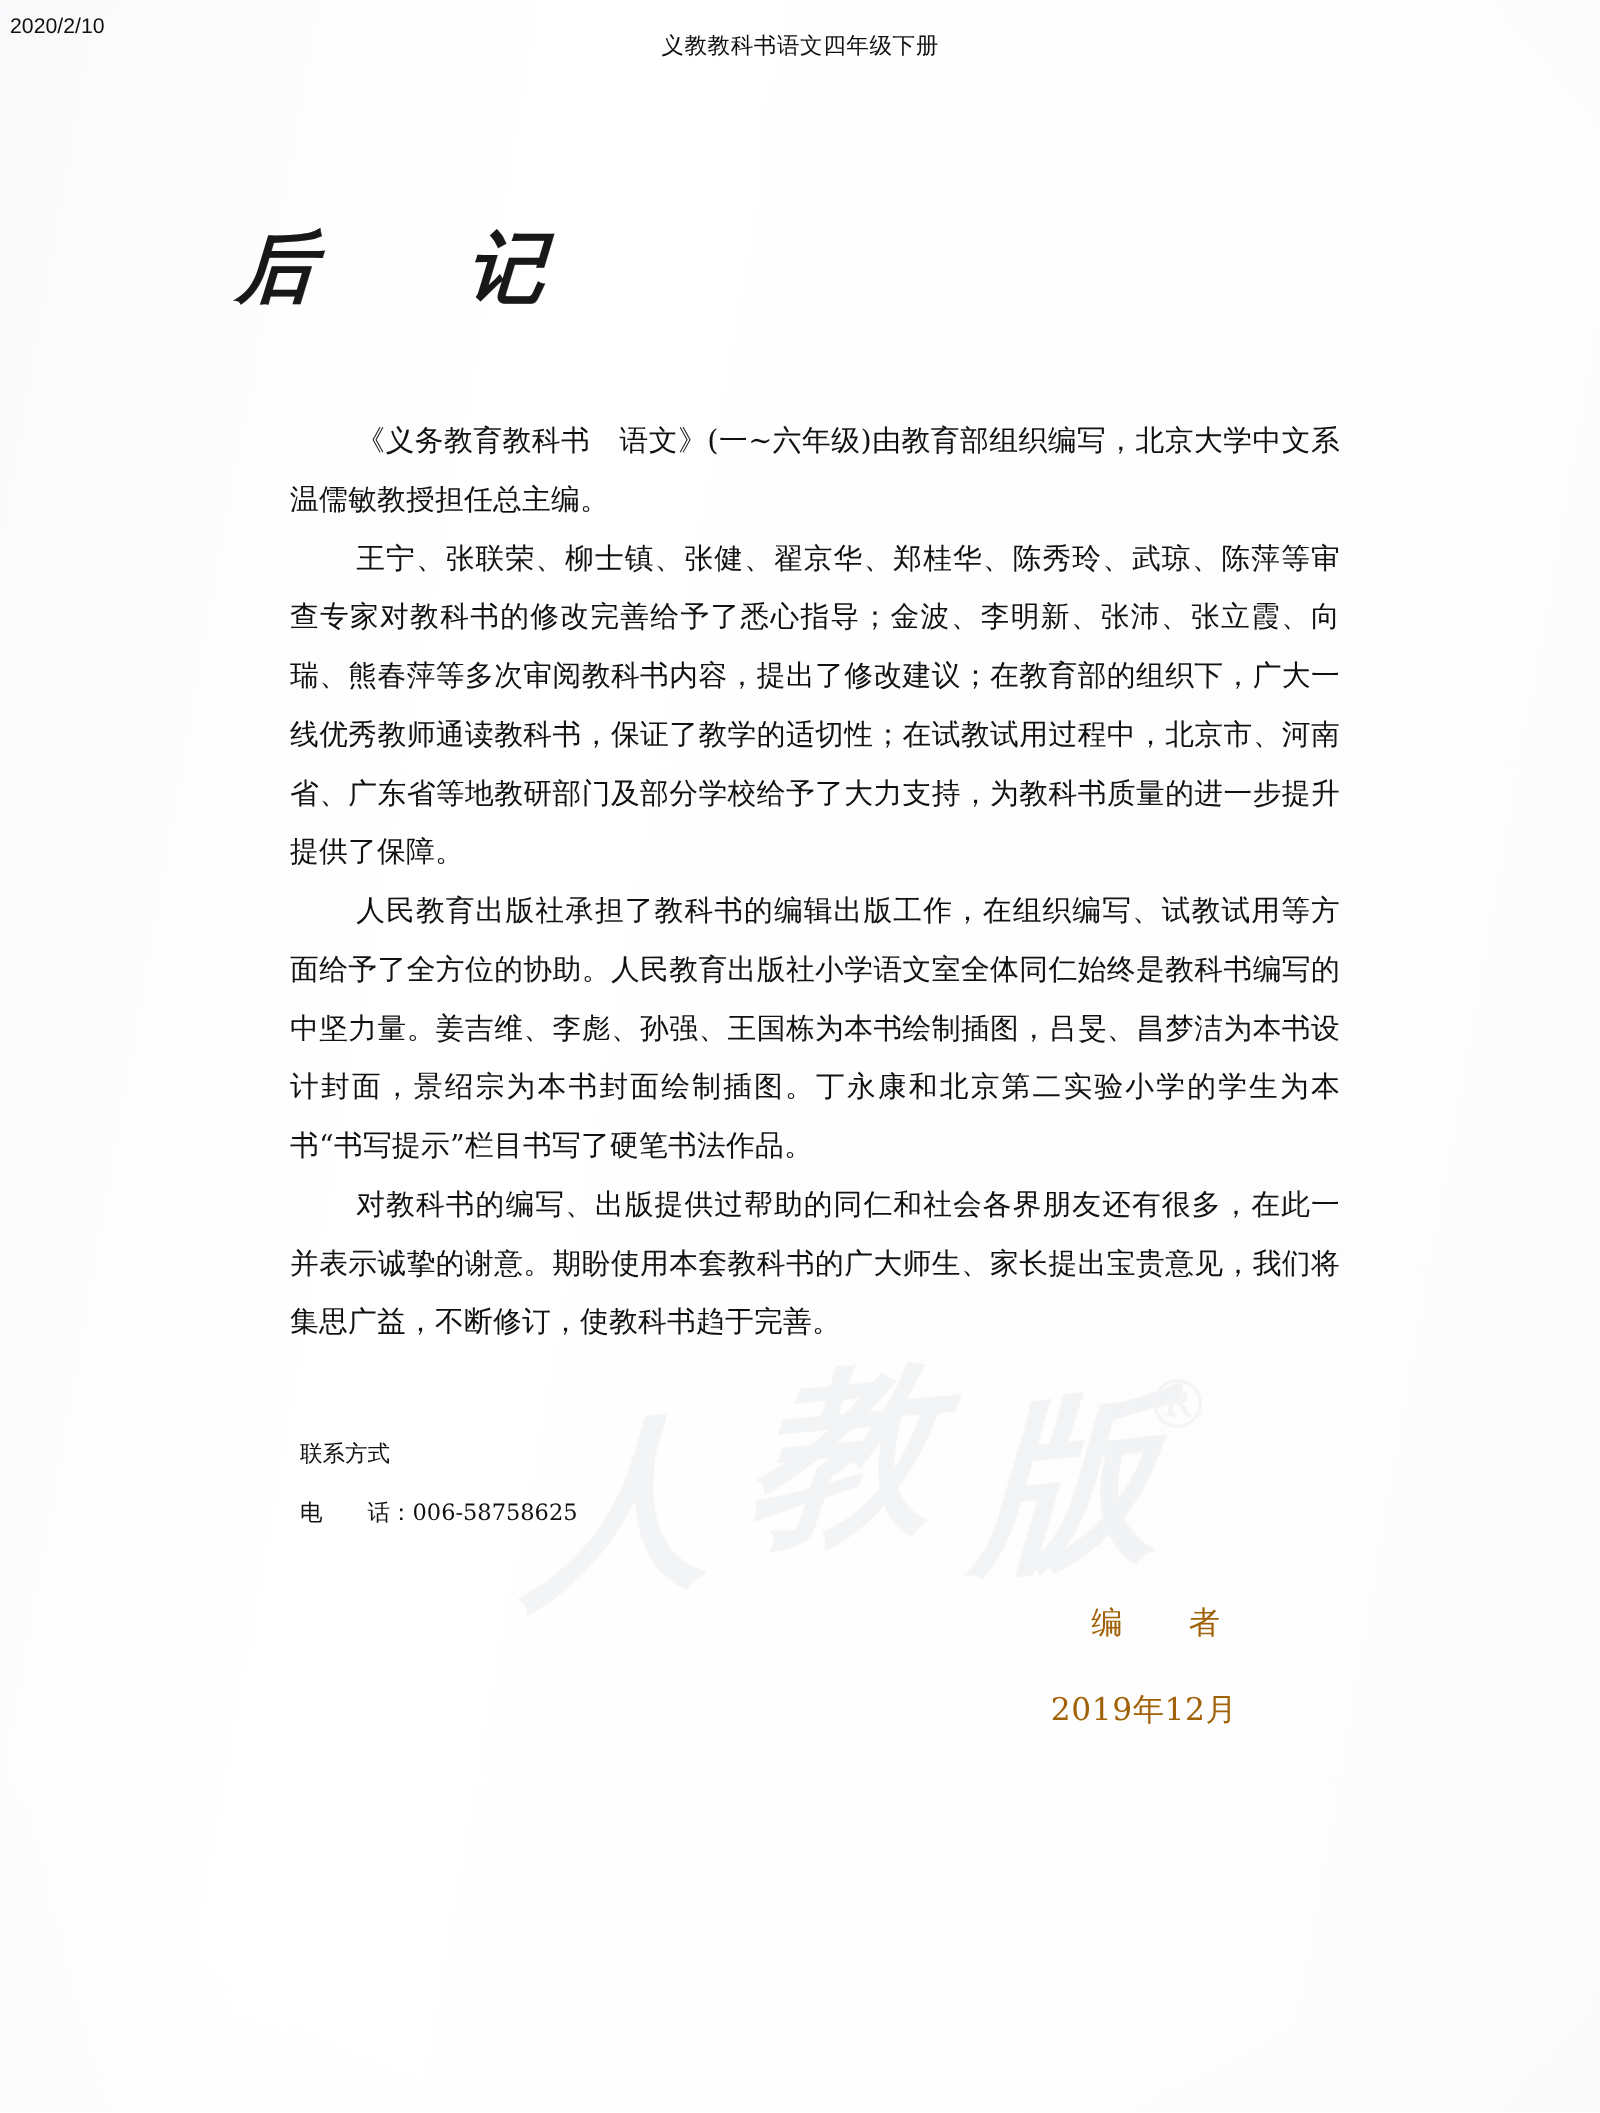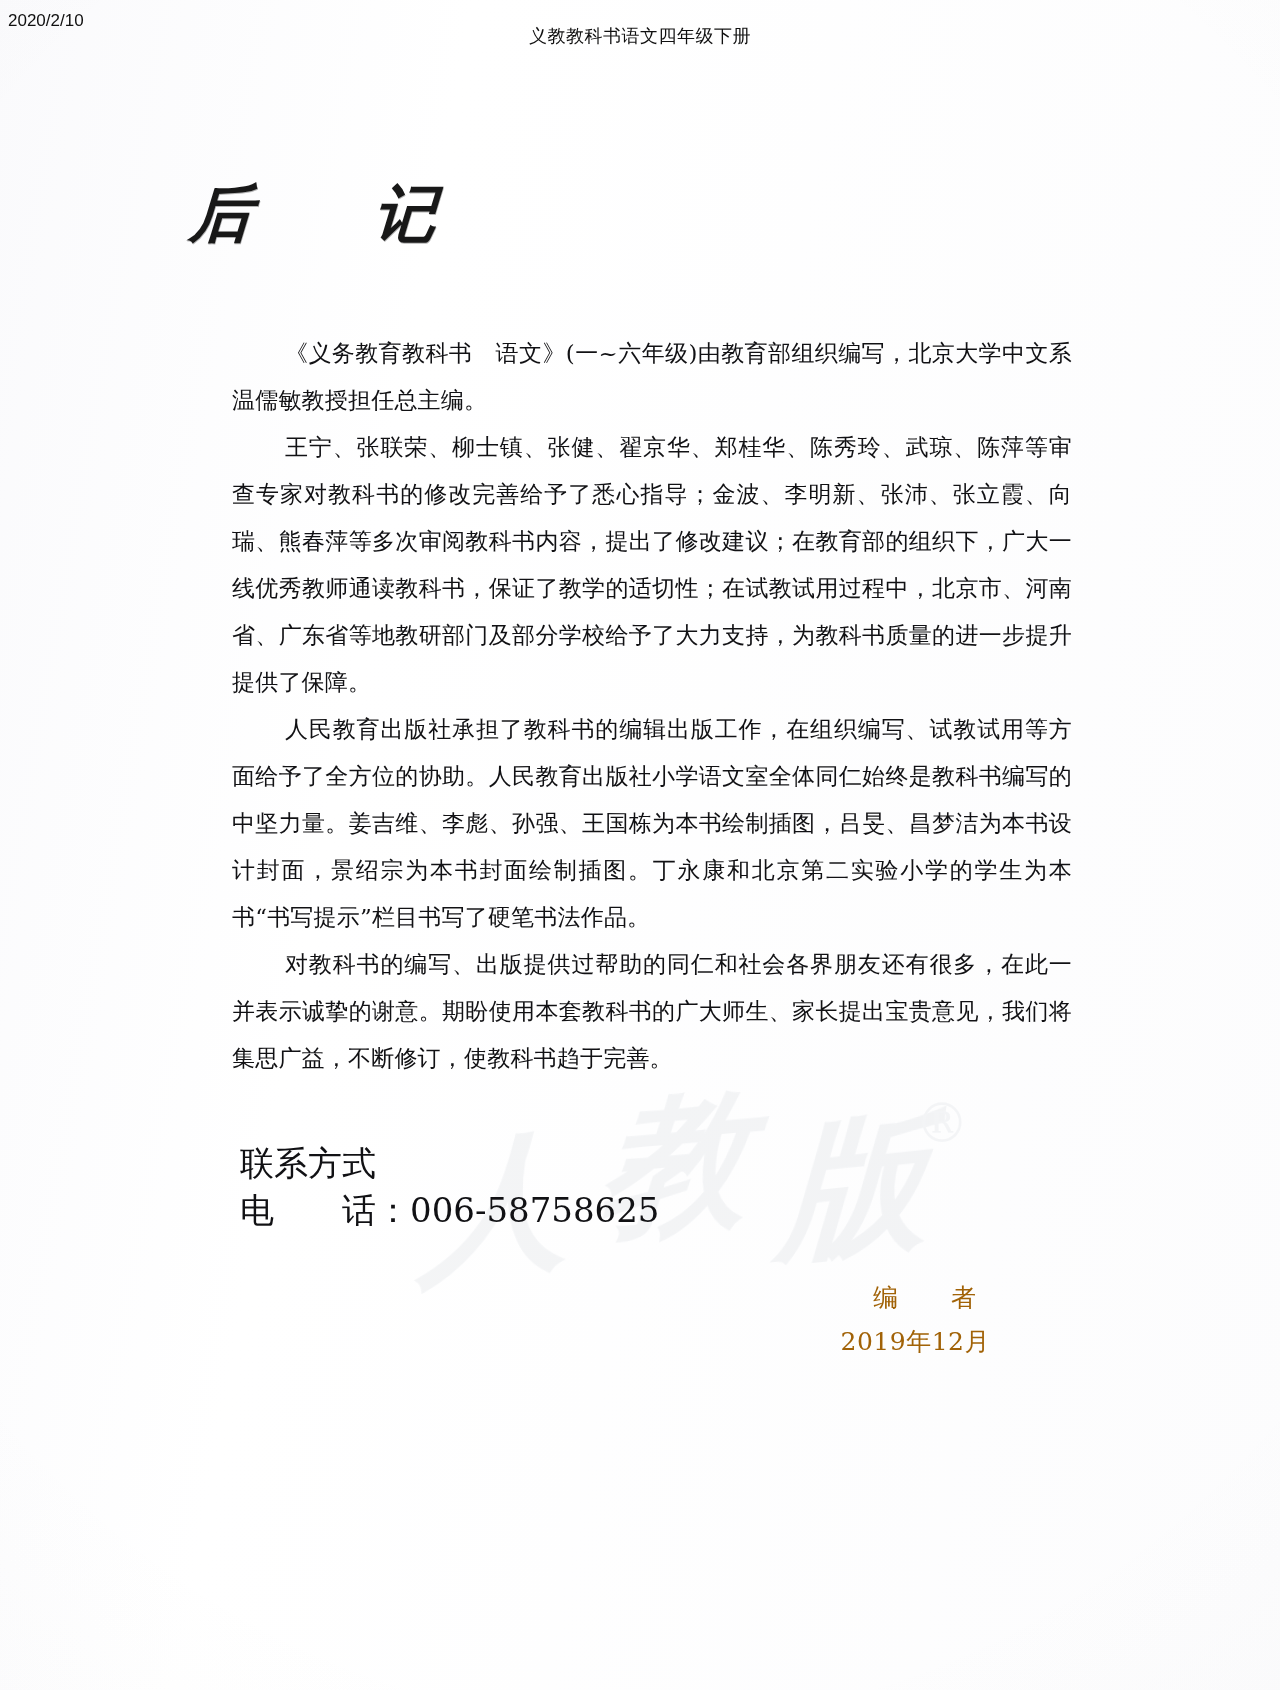--- a/index.html
+++ b/index.html
@@ -125,39 +125,39 @@
     text-indent: 53px;
     text-align: justify;
     text-justify: inter-ideograph;
     color: #111114;
     letter-spacing: 0.2px;
     font-family: "DejaVu Serif", "Liberation Serif", serif;
   }
 
   .contact-block {
     margin-top: 58px;
-    font-size: 34px;
+    font-size: 18px;
     line-height: 47px;
     color: #111114;
   }
   .contact-block .c-line {
     text-indent: 8px;
     white-space: pre;
   }
 
   .signature {
     margin-top: 42px;
     text-align: right;
     font-size: 25px;
     line-height: 44px;
     color: #a16207;
     padding-right: 82px;
   }
   .signature .sig-name { letter-spacing: 14px; }
-  .signature .sig-date { letter-spacing: 0.5px; }
+  .signature .sig-date { letter-spacing: 0.5px; margin-top: 26px; }
 </style>
 </head>
 <body>
 
 <div class="page">
   <div class="paper-texture"></div>
 
   <div class="print-header">
     <span class="hdr-date">2020/2/10</span>
     <span class="hdr-title">义教教科书语文四年级下册</span>

